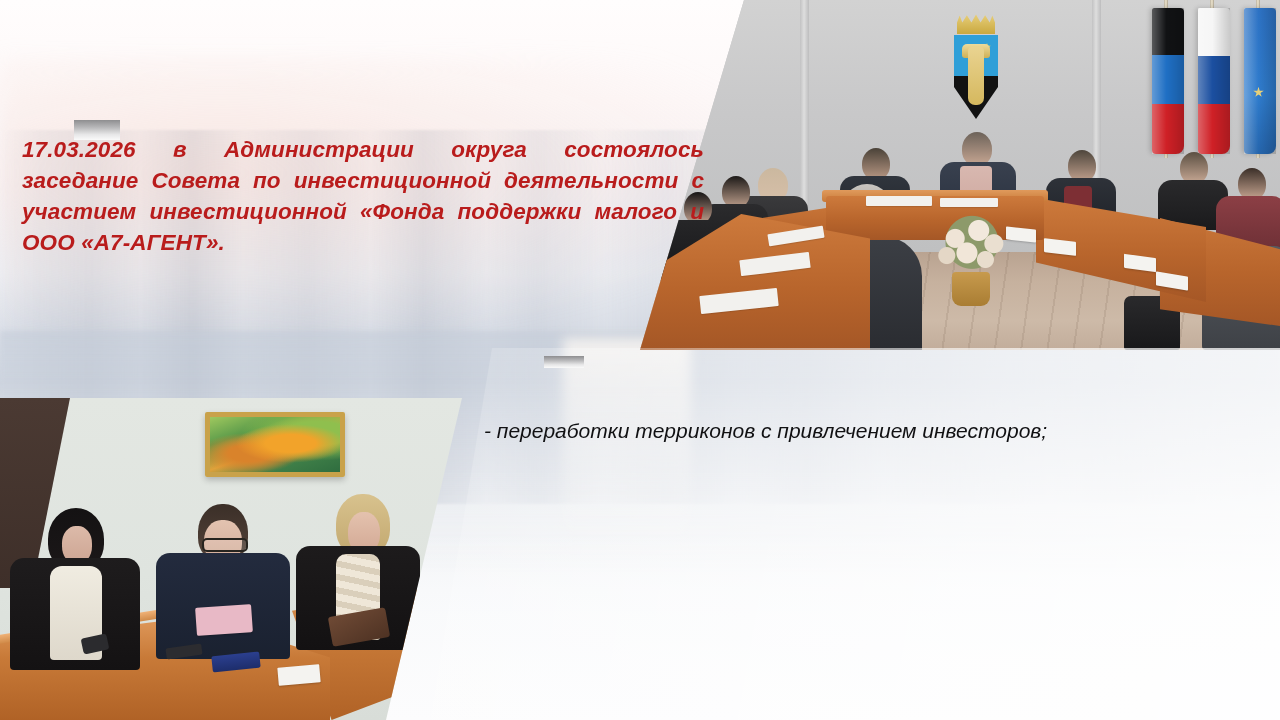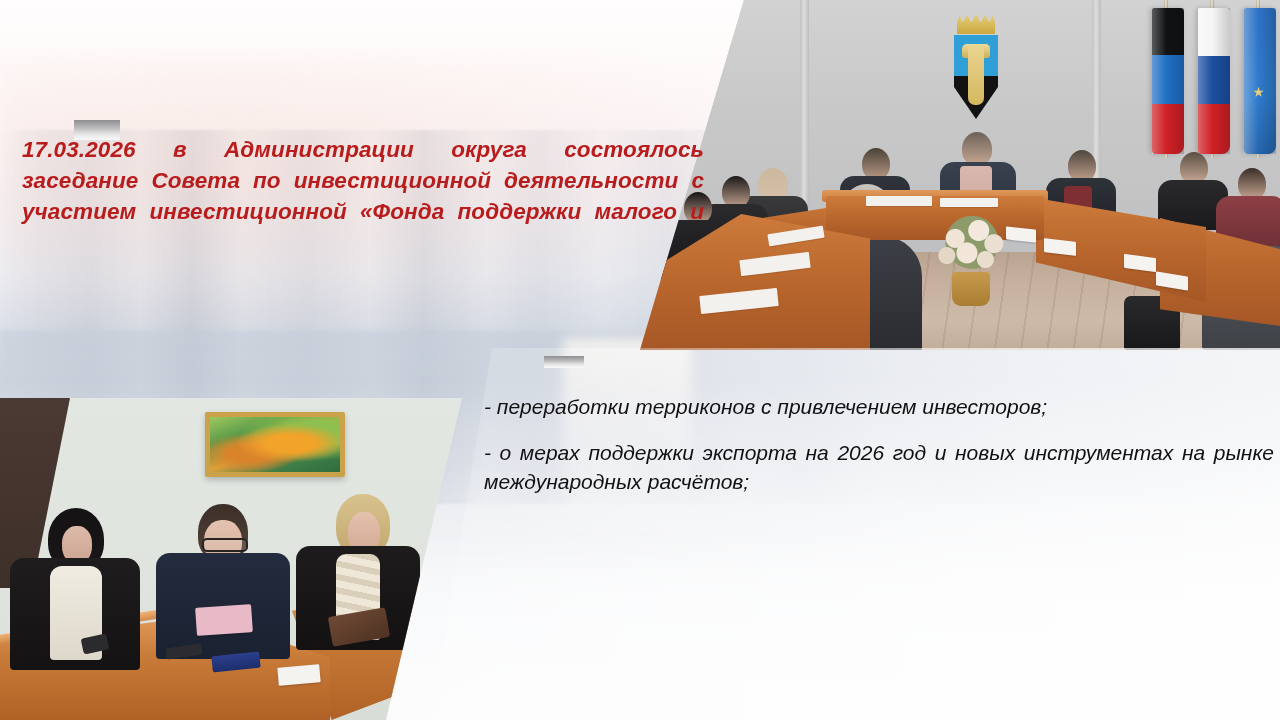--- a/index.html
+++ b/index.html
@@ -196,21 +196,21 @@
     position:absolute;left:580px;top:362px;
     font-style:italic;font-weight:700;font-size:21px;color:#0d0d0f;
   }
   .q-head .colon{font-weight:400;}
   .q-list{position:absolute;left:484px;top:392px;width:790px;}
   .q-item{
     font-style:italic;font-weight:400;font-size:21px;line-height:29px;
     color:#111113;margin-bottom:17px;text-align:justify;
   }
   .q-item.just{text-align-last:left;}
-  .q-item.nojust{text-align:left;}
+  .q-item.nojust{text-align:left;margin-top:24px;}
 </style>
 </head>
 <body>
 
 <div class="slide">
 
   <div class="bg-base"></div>
   <div class="bg-city"></div>
   <div class="bg-haze"></div>
   <div class="bg-water"></div>
@@ -330,21 +330,21 @@
 
   <div class="text-panel"></div>
 
   <div class="tab-mark" style="left:74px;top:120px;width:46px;"></div>
   <div class="tab-mark" style="left:544px;top:356px;width:40px;height:12px;"></div>
 
   <div class="intro">
     <div>17.03.2026 в Администрации округа состоялось</div>
     <div>заседание Совета по инвестиционной деятельности с</div>
     <div>участием  инвестиционной «Фонда поддержки малого и</div>
+    <div class="lastline">ООО «А7-АГЕНТ».</div>
   </div>
 
 
   <div class="q-list">
     <div class="q-item nojust">-  переработки терриконов с привлечением инвесторов;</div>
-    <div class="q-item just">- о мерах поддержки экспорта на 2026 год и новых инструментах на рынке международных расчётов;</div>
   </div>
 
 </div>
 
 </body></html>

